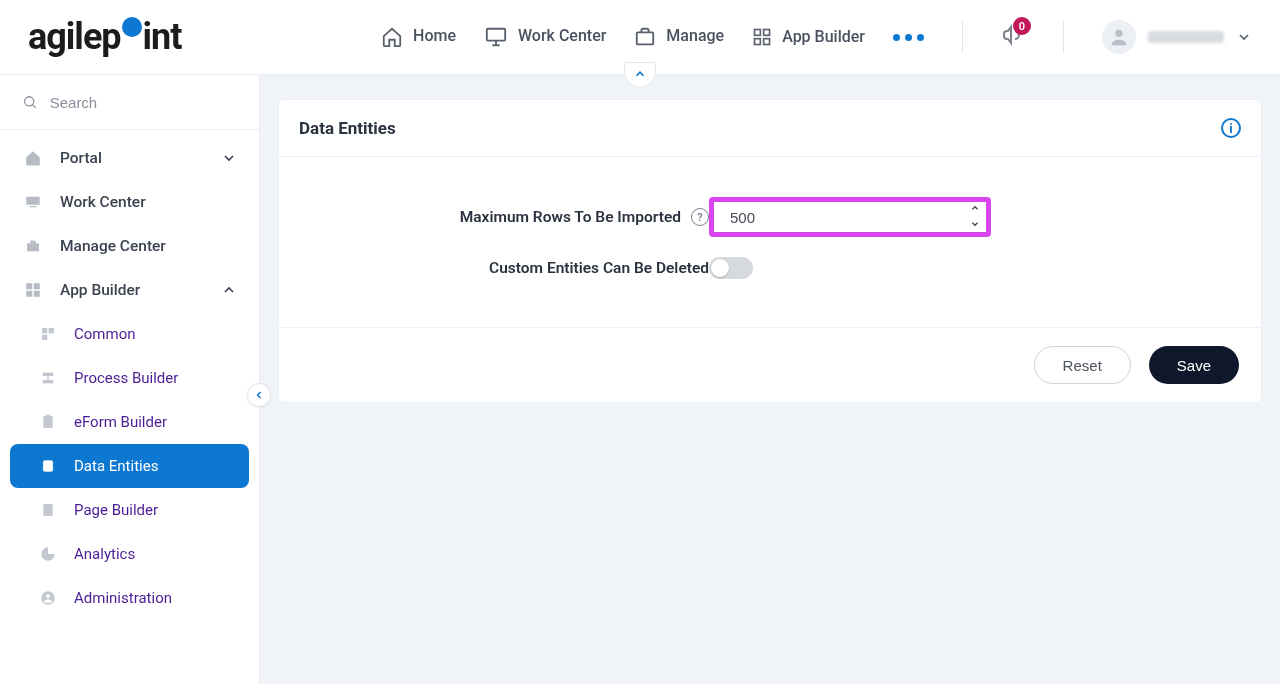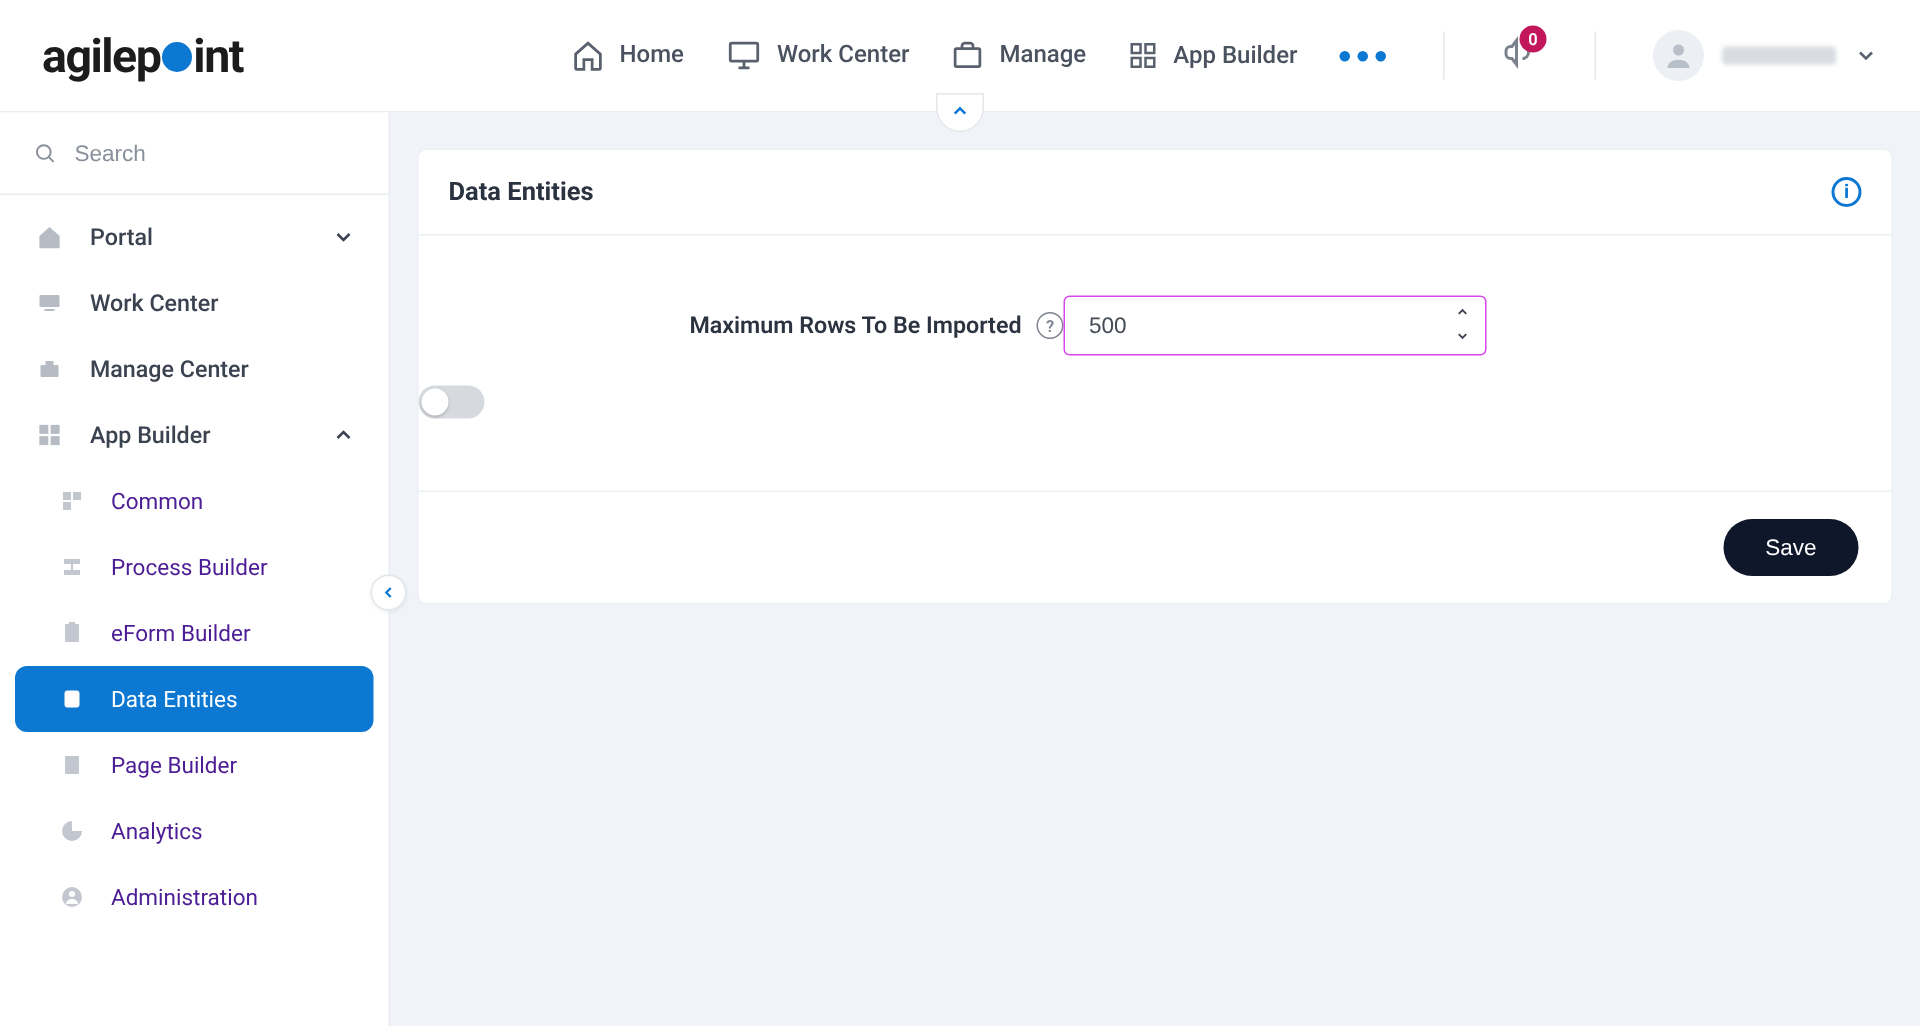--- a/index.html
+++ b/index.html
@@ -1,21 +1,21 @@
 <!DOCTYPE html>
 <html><head>
 <meta charset="utf-8">
 <style>
   * { box-sizing: border-box; margin: 0; padding: 0; }
   html, body { height: 100%; font-family: -apple-system, BlinkMacSystemFont, "Segoe UI", Roboto, Arial, sans-serif; background:#f0f3f7; color:#2c3340; }
   .app { width:1280px; height:684px; background:#f0f3f7; position:relative; overflow:hidden; }
 
   
   .topbar { height:75px; background:#fff; display:flex; align-items:center; padding:0 28px 0 28px; border-bottom:1px solid #eaecef; }
-  .logo { font-size:31px; font-weight:700; letter-spacing:-1px; color:#1c1c1c; display:flex; align-items:center; }
+  .logo { font-size:36px; font-weight:700; letter-spacing:-1px; color:#1c1c1c; display:flex; align-items:flex-start; }
   .logo .dot { width:20px; height:20px; background:#0c78d1; border-radius:50%; display:inline-block; margin:0 1px; position:relative; top:1px; }
   .nav { display:flex; align-items:center; gap:28px; margin-left:auto; }
   .nav-item { display:flex; align-items:flex-start; gap:10px; color:#4a5260; font-size:16px; cursor:pointer; font-weight:500; }
   .nav-item svg { flex:none; }
   .more-dots { display:flex; gap:5px; }
   .more-dots span { width:7px; height:7px; border-radius:50%; background:#0c78d1; }
   .vdiv { width:1px; height:32px; background:#e4e7eb; margin:0 10px; }
   .notif { position:relative; cursor:pointer; }
   .notif .badge { position:absolute; top:-6px; right:-6px; min-width:18px; height:18px; padding:0 4px; border-radius:9px; background:#c2185b; color:#fff; font-size:11px; font-weight:600; display:flex; align-items:center; justify-content:center; }
   .user { display:flex; align-items:center; gap:12px; cursor:pointer; }
@@ -56,21 +56,21 @@
   .card-head { display:flex; align-items:center; justify-content:space-between; padding:18px 20px; border-bottom:1px solid #eceff3; }
   .card-head h2 { font-size:17px; font-weight:700; color:#2c3340; }
   .info-icon { width:20px; height:20px; border:2px solid #0c78d1; border-radius:50%; color:#0c78d1; font-size:13px; font-weight:700; display:flex; align-items:center; justify-content:center; cursor:pointer; }
 
   .card-body { padding:30px 0 38px 0; }
   .form-row { display:flex; align-items:center; padding:10px 0; }
   .form-label { width:430px; text-align:right; font-size:15.5px; color:#2c3340; font-weight:600; display:flex; align-items:center; justify-content:flex-end; gap:10px; }
   .help-q { width:18px; height:18px; border:1.6px solid #7d838f; border-radius:50%; color:#7d838f; font-size:11px; display:flex; align-items:center; justify-content:center; cursor:pointer; }
 
   .num-field { position:relative; width:282px; }
-  .num-field input { width:100%; height:40px; border:1px solid #d946ef; border-radius:4px; padding:0 36px 0 16px; font-size:15px; color:#454b55; outline:none; }
+  .num-field input { width:100%; height:40px; border:5px solid #d946ef; border-radius:4px; padding:0 36px 0 16px; font-size:15px; color:#454b55; outline:none; }
   .spin { position:absolute; right:6px; top:4px; display:flex; flex-direction:column; gap:2px; }
   .spin button { width:20px; height:14px; border:none; background:transparent; cursor:pointer; display:flex; align-items:center; justify-content:center; padding:0; }
 
   .toggle { width:44px; height:22px; border-radius:11px; background:#d6dade; position:relative; cursor:pointer; }
   .toggle .knob { position:absolute; left:2px; top:2px; width:18px; height:18px; border-radius:50%; background:#fff; box-shadow:0 1px 2px rgba(0,0,0,0.2); }
 
   .card-foot { display:flex; justify-content:flex-end; gap:18px; padding:18px 22px; border-top:1px solid #eceff3; }
   .btn { height:38px; padding:0 28px; border-radius:19px; font-size:15px; font-weight:500; cursor:pointer; display:flex; align-items:center; }
   .btn.outline { background:#fff; color:#4c535f; border:1px solid #cfd4db; }
   .btn.primary { background:#0f172a; color:#fff; border:none; }
@@ -314,26 +314,30 @@
                 <button>
                     <svg width="12" height="10" viewBox="0 0 24 24" fill="none" stroke="#3b4250" stroke-width="3">
                       <path d="M6 9l6 6 6-6"></path>
                     </svg>
                   </button>
               </div>
             </div>
           </div>
 
           <div class="form-row">
+            <div class="form-label">
+              <span>Custom Entities Can Be Deleted</span>
+            </div>
             <div class="toggle">
               <div class="knob"></div>
             </div>
           </div>
         </div>
 
         <div class="card-foot">
+          <button class="btn outline">Reset</button>
           <button class="btn primary">Save</button>
         </div>
       </div>
     </div>
 
   </div>
 </div>
 
 </body></html>

